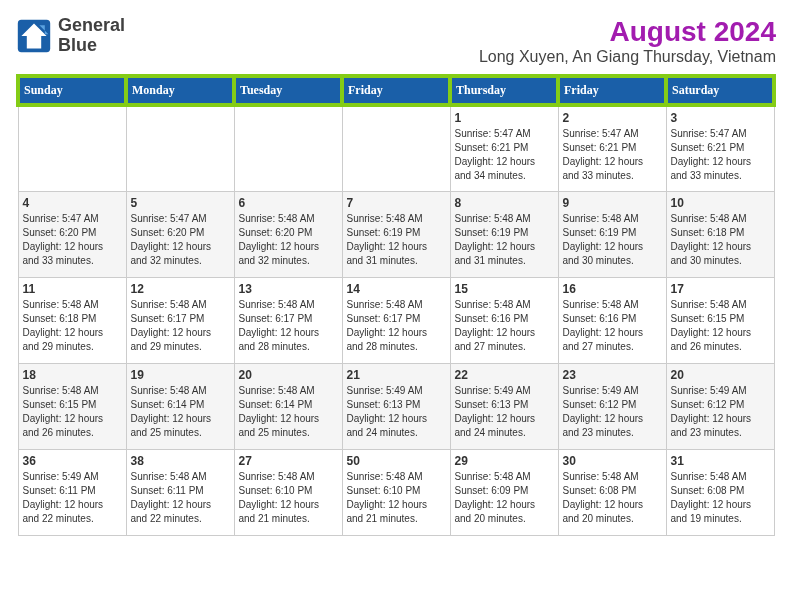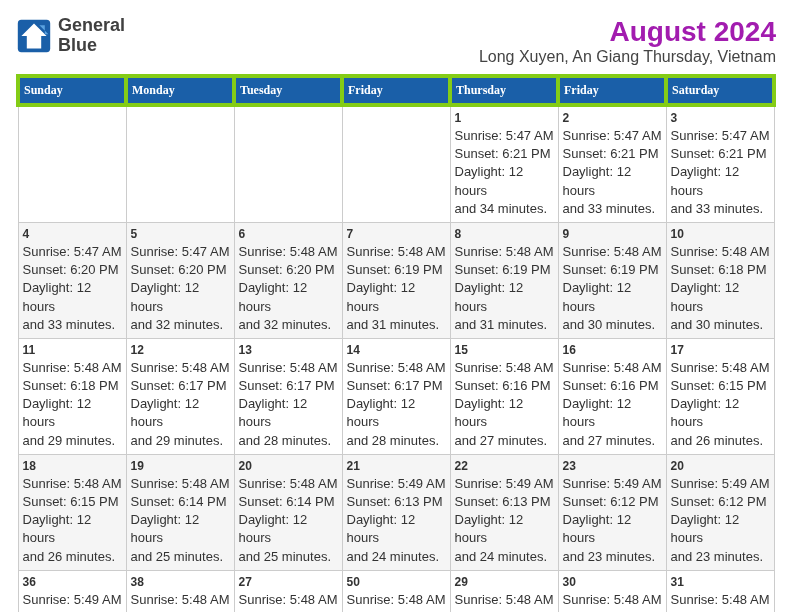--- a/index.html
+++ b/index.html
@@ -67,21 +67,21 @@
     }
     tbody tr:nth-child(even) td {
       background: #f5f5f5;
     }
     .day-num {
       font-weight: bold;
       font-size: 12px;
       margin-bottom: 2px;
     }
     .day-info {
-      font-size: 13px;
+      font-size: 10px;
       line-height: 1.4;
       color: #333;
     }
     .empty { background: #fff !important; }
   </style>
 </head>
 <body>
 
 <div class="header">
   <div class="logo">

